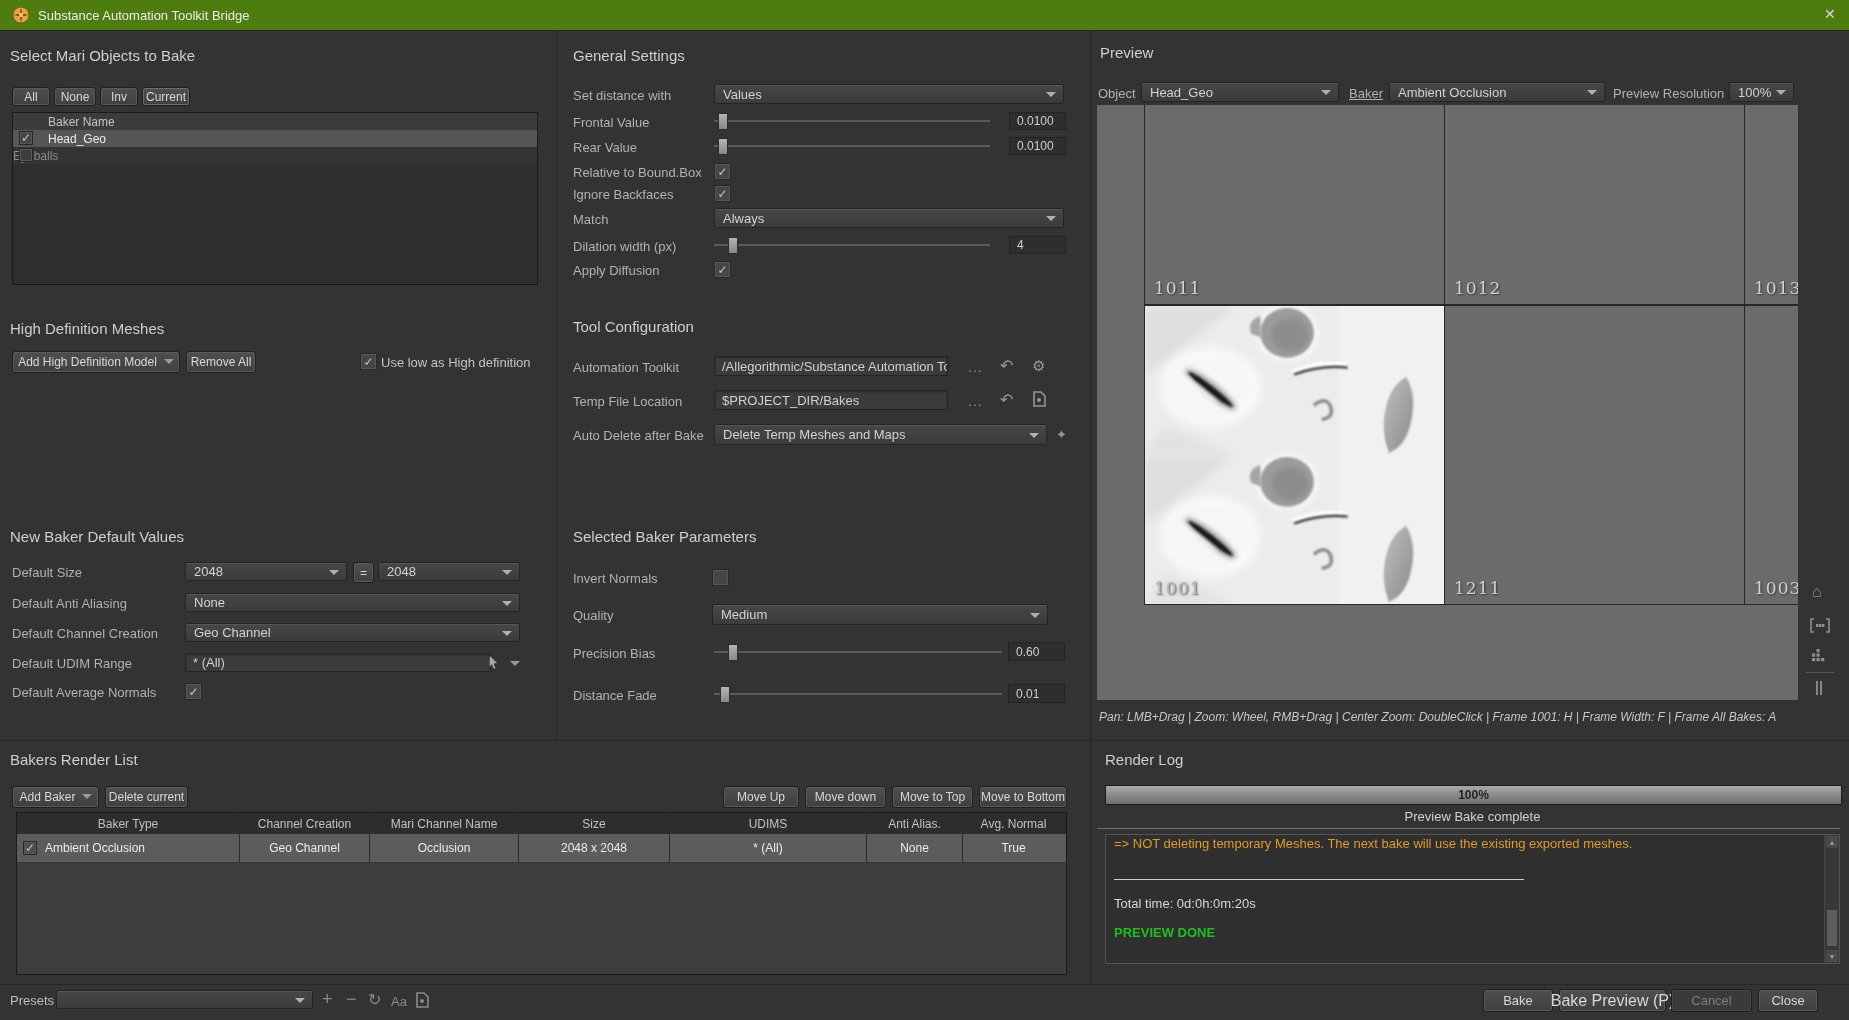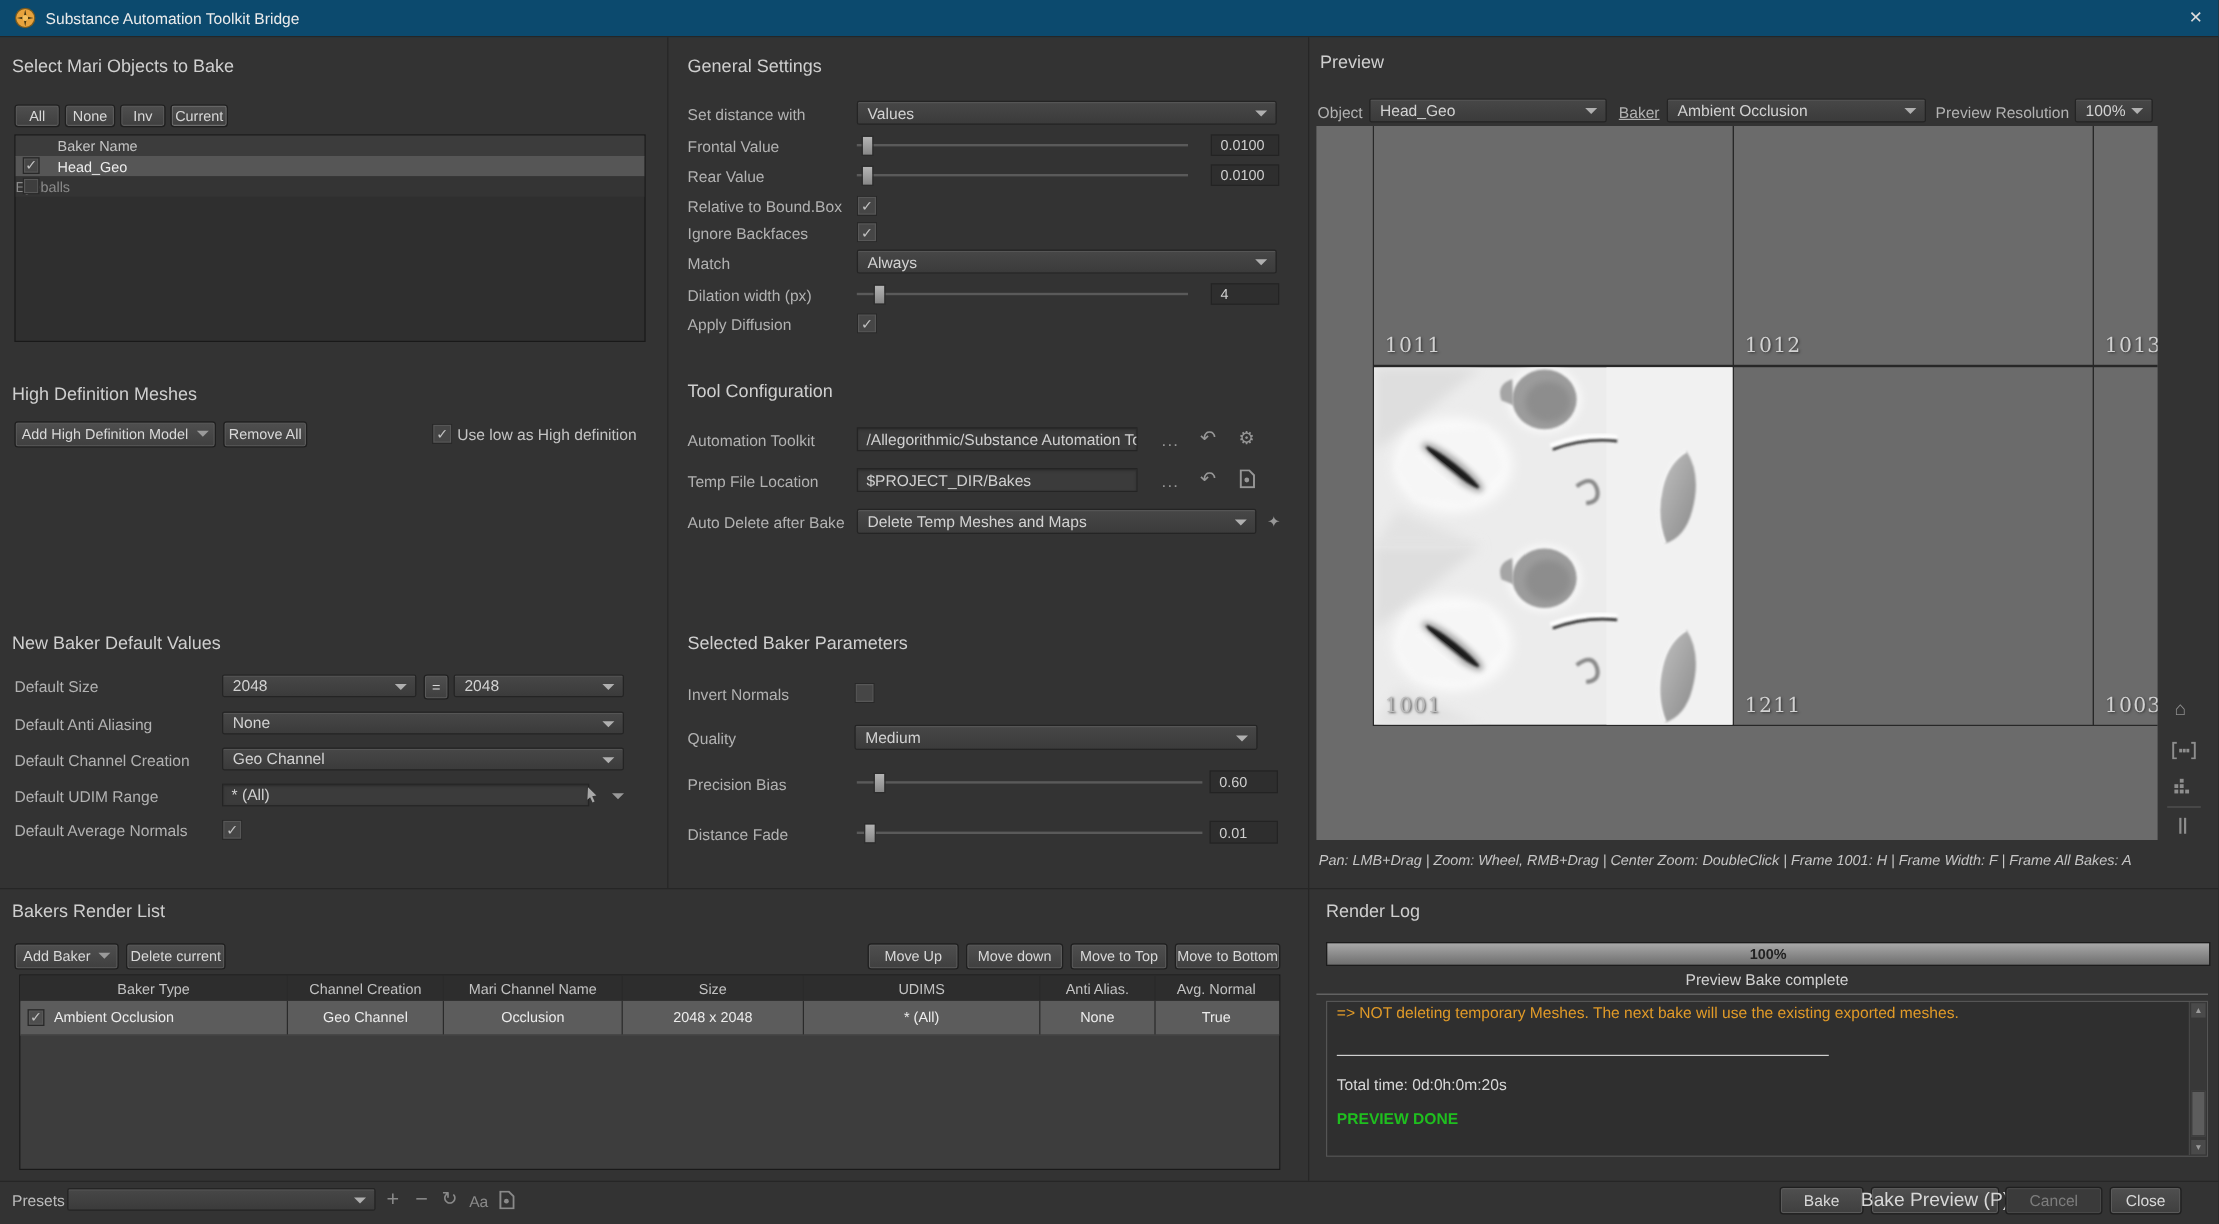--- a/index.html
+++ b/index.html
@@ -1,20 +1,20 @@
 <!DOCTYPE html>
 <html><head>
 <meta charset="utf-8">
 <style>
   html,body{margin:0;padding:0;background:#222;}
   #app{position:relative;width:1849px;height:1020px;background:#333333;overflow:hidden;
        font-family:"Liberation Sans",sans-serif;color:#c8c8c8;}
   .abs{position:absolute;}
   
-  .titlebar{position:absolute;left:0;top:0;width:1849px;height:30px;background:#0c4a6e;border-bottom:1px solid #262626;}
+  .titlebar{position:absolute;left:0;top:0;width:1849px;height:30px;background:#4d7c0f;border-bottom:1px solid #262626;}
   .apptitle{position:absolute;left:38px;top:8px;font-size:13px;color:#ececec;}
   .closex{position:absolute;left:1824px;top:6px;font-size:14px;color:#dcdcdc;cursor:default;}
   
   .sec{position:absolute;font-size:15px;color:#cfcfcf;}
   .lbl{position:absolute;font-size:13px;color:#b2b2b2;white-space:nowrap;}
   .btn{position:absolute;display:flex;align-items:center;justify-content:center;
        background:linear-gradient(#4f4f4f,#3f3f3f);border:1px solid #1f1f1f;border-radius:3px;
        box-shadow:inset 0 0 0 1px #5a5a5a;color:#d8d8d8;font-size:12px;white-space:nowrap;}
   .btn.dis{color:#7d7d7d;background:#3a3a3a;box-shadow:inset 0 0 0 1px #474747;}
   .dd{position:absolute;display:flex;align-items:center;background:linear-gradient(#474747,#3b3b3b);

